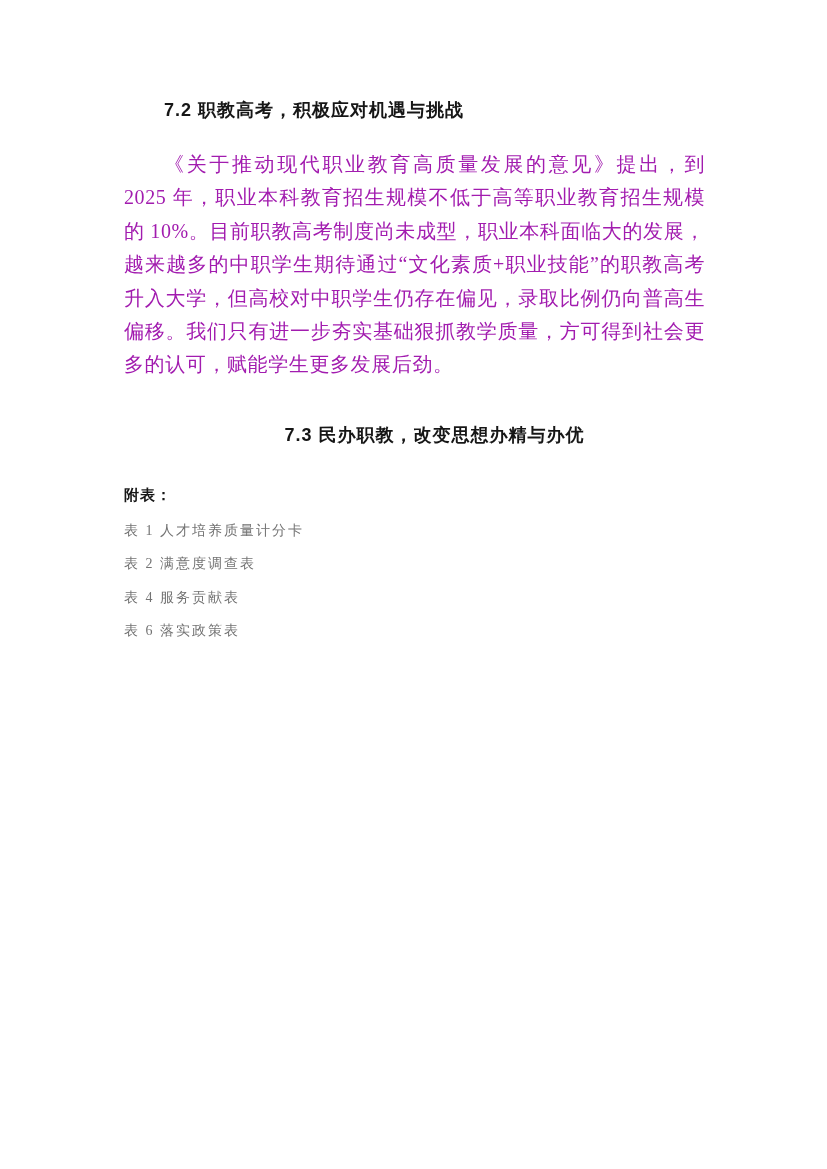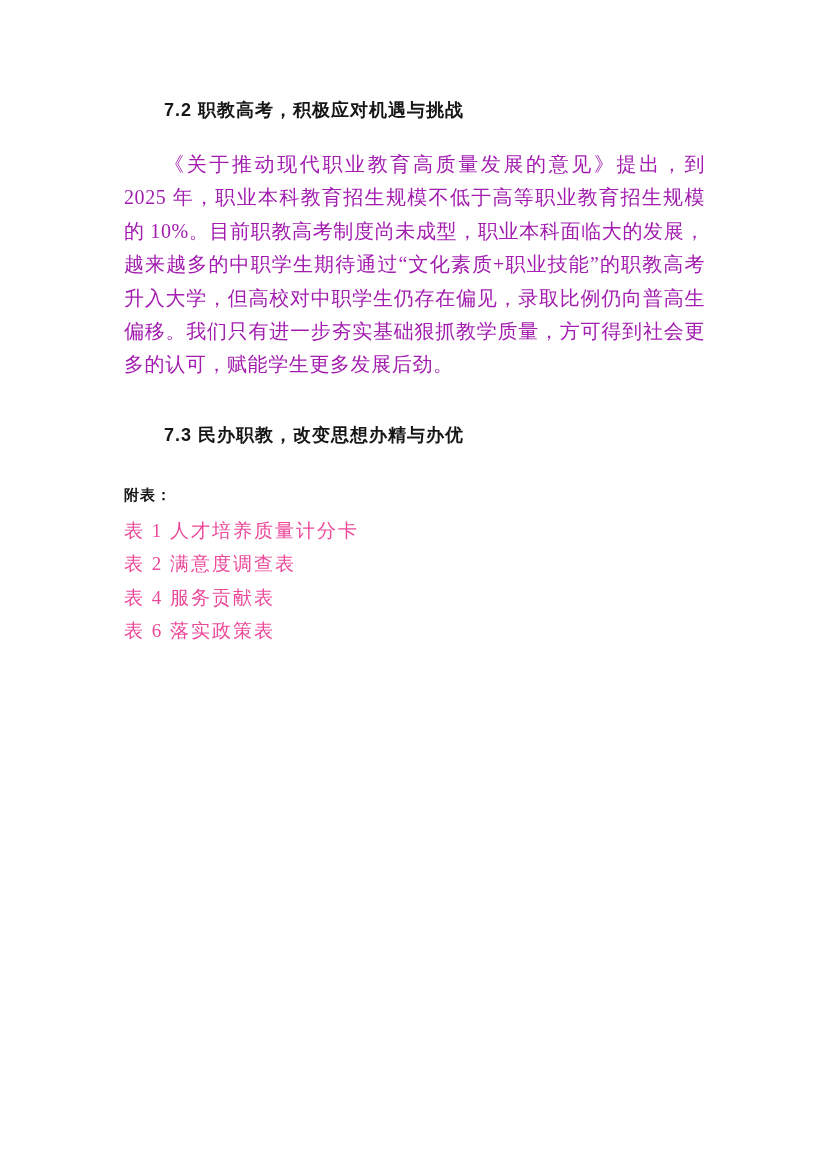--- a/index.html
+++ b/index.html
@@ -27,21 +27,21 @@
   }
   .heading {
     font-family: "Liberation Sans", "DejaVu Sans", sans-serif;
     font-weight: 700;
     font-size: 18px;
     line-height: 22px;
     letter-spacing: 1px;
     color: #161616;
     padding-left: 40px;
   }
-  .heading.h73 { margin-top: 42px; }
+  .heading.h73 { margin-top: 42px; text-align: center; }
   .body-para {
     margin-top: 27px;
     font-size: 20px;
     line-height: 33.4px;
     letter-spacing: 0.6px;
     text-align: justify;
     text-indent: 2em;
     color: #a21caf;
   }
   .body-para.p2 { margin-top: 16px; }
@@ -52,24 +52,24 @@
     font-size: 15px;
     line-height: 22px;
     letter-spacing: 1px;
     color: #161616;
   }
   .appendix-list {
     list-style: none;
     margin-top: 8px;
   }
   .appendix-list li {
-    font-size: 19px;
+    font-size: 14px;
     line-height: 33.4px;
     letter-spacing: 2px;
-    color: #ec4899;
+    color: #737373;
   }
   .page-number {
     position: absolute;
     left: 0;
     top: 1078px;
     width: 100%;
     text-align: center;
     font-size: 13px;
     color: #333333;
     font-family: "Liberation Sans", "DejaVu Sans", sans-serif;

